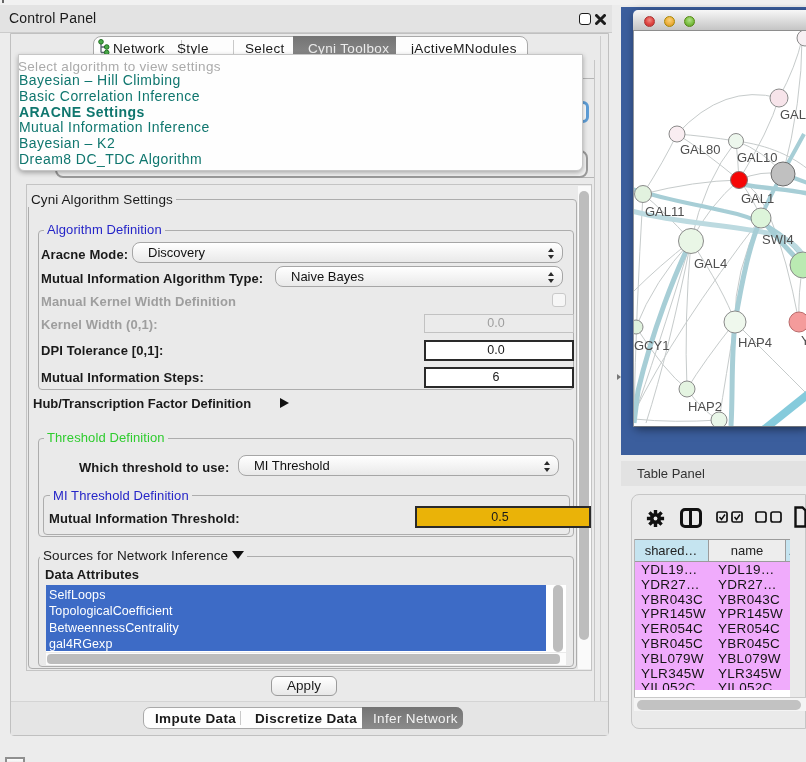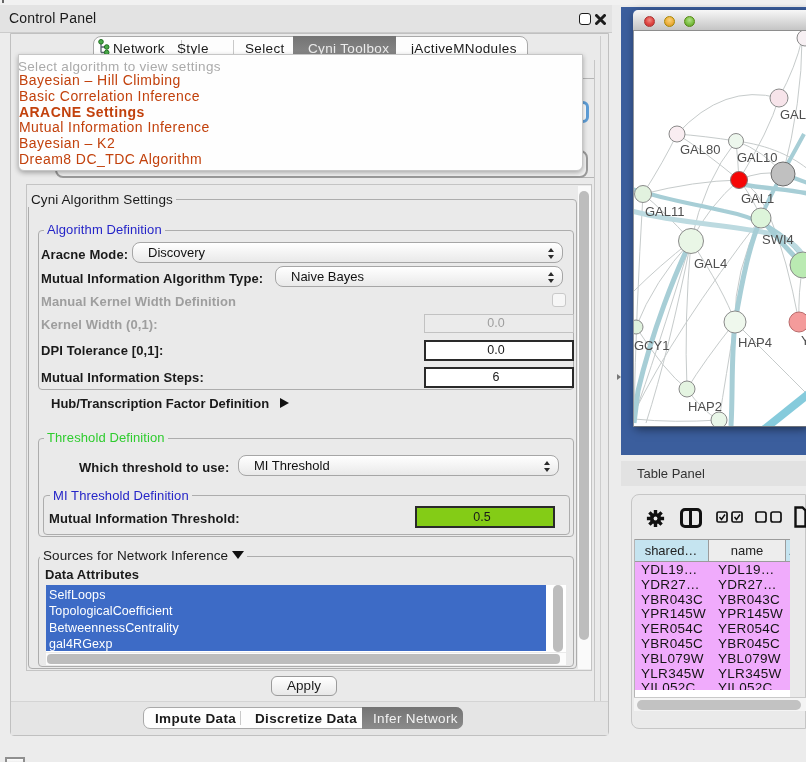--- a/index.html
+++ b/index.html
@@ -68,31 +68,31 @@
 <div class="combo" style="left:275px;top:266px;width:288px">Naive Bayes<span class="arr"></span></div>
 <div class="lbl" style="left:41px;top:294px;color:#9E9E9E">Manual Kernel Width Definition</div>
 <div class="ab" style="left:552px;top:293px;width:14px;height:14px;background:#F6F6F6;border:1px solid #C9C9C9;border-radius:3px"></div>
 <div class="lbl" style="left:41px;top:317px;color:#9E9E9E">Kernel Width (0,1):</div>
 <div class="fld" style="left:424px;top:314px;width:150px;height:19px;background:#EBEBEB;border:1px solid #C2C2C2;line-height:17px;color:#9E9E9E">0.0</div>
 <div class="lbl" style="left:41px;top:343px">DPI Tolerance [0,1]:</div>
 <div class="fld" style="left:424px;top:340px;width:150px;height:21px;background:#fff;border:2px solid #2A2A2A;line-height:17px">0.0</div>
 <div class="lbl" style="left:41px;top:370px">Mutual Information Steps:</div>
 <div class="fld" style="left:424px;top:367px;width:150px;height:21px;background:#fff;border:2px solid #2A2A2A;line-height:17px">6</div>
 
-<div class="ab b" style="left:51px;top:396px;font-size:13px">Hub/Transcription Factor Definition</div>
+<div class="ab b" style="left:33px;top:396px;font-size:13px">Hub/Transcription Factor Definition</div>
 <div class="ab" style="left:280px;top:398px;width:0;height:0;border-top:5.5px solid transparent;border-bottom:5.5px solid transparent;border-left:9px solid #111"></div>
 
 <div class="grp" style="left:38px;top:438px;width:536px;height:99px"></div>
 <div class="glab" style="left:44px;top:430px;color:#2FCC2F">Threshold Definition</div>
 <div class="lbl" style="left:79px;top:460px">Which threshold to use:</div>
 <div class="combo" style="left:238px;top:455px;width:321px">MI Threshold<span class="arr"></span></div>
 <div class="grp" style="left:43px;top:495px;width:527px;height:40px"></div>
 <div class="glab" style="left:50px;top:488px;color:#2525C8">MI Threshold Definition</div>
 <div class="lbl" style="left:49px;top:511px">Mutual Information Threshold:</div>
-<div class="fld" style="left:415px;top:506px;width:140px;height:22px;background:#84cc16;border:2px solid #2A2A2A;line-height:18px">0.5</div>
+<div class="fld" style="left:415px;top:506px;width:176px;height:22px;background:#eab308;border:2px solid #2A2A2A;line-height:18px">0.5</div>
 
 <div class="grp" style="left:38px;top:556px;width:536px;height:111px"></div>
 <div class="glab" style="left:40px;top:548px;font-size:13.5px">Sources for Network Inference <span style="display:inline-block;width:0;height:0;border-left:6.5px solid transparent;border-right:6.5px solid transparent;border-top:8px solid #111;vertical-align:1px"></span></div>
 <div class="lbl" style="left:45px;top:567px">Data Attributes</div>
 <div class="ab" style="left:46px;top:585px;width:520px;height:67px;background:#fff"></div>
 <div class="ab" style="left:46px;top:585px;width:500px;height:66px;background:#3D6BC6"></div>
 <div class="ab" style="left:49px;top:587px;font-size:12.5px;letter-spacing:0.1px;line-height:16.4px;color:#fff">SelfLoops<br>TopologicalCoefficient<br>BetweennessCentrality<br>gal4RGexp</div>
 <div class="ab" style="left:553px;top:585px;width:10px;height:67px;background:#BDBDBD;border-radius:5px"></div>
 <div class="ab" style="left:46px;top:653px;width:520px;height:12px;background:#FCFCFC"></div>
 <div class="ab" style="left:47px;top:654px;width:513px;height:10px;background:#BDBDBD;border-radius:4px"></div>
@@ -105,21 +105,21 @@
 <div class="ab" style="left:240px;top:711px;width:1px;height:14px;background:#C9C9C9"></div>
 <div class="tabtxt b" style="left:155px;top:711px">Impute Data</div>
 <div class="tabtxt b" style="left:255px;top:711px">Discretize Data</div>
 <div class="ab" style="left:362px;top:707px;width:101px;height:22px;background:linear-gradient(#747474,#8B8B8B);border-radius:0 7px 7px 0"></div>
 <div class="tabtxt" style="left:373px;top:711px;color:#F2F2F2">Infer Network</div>
 
 <div class="ab" style="left:5px;top:757px;width:20px;height:10px;border:2px solid #8F8F8F;background:linear-gradient(#fff,#ddd)"></div>
 
 <div class="ab" style="left:18px;top:54px;width:565px;height:117px;background:#FEFEFE;border:1px solid #C6C6C6;border-radius:0 0 6px 6px;box-shadow:0 2px 5px rgba(0,0,0,0.30)"></div>
 <div class="ab" style="left:18px;top:59px;width:565px;text-align:left;font-size:13.5px;letter-spacing:0.3px;color:#ABABAB">Select algorithm to view settings</div>
-<div class="ab" style="left:19px;top:73px;font-size:14px;letter-spacing:0.45px;line-height:15.8px;color:#c2410c">Bayesian – Hill Climbing<br>Basic Correlation Inference<br><span class="b">ARACNE Settings</span><br>Mutual Information Inference<br>Bayesian – K2<br>Dream8 DC_TDC Algorithm</div>
+<div class="ab" style="left:19px;top:73px;font-size:14px;letter-spacing:0.45px;line-height:15.8px;color:#0f766e">Bayesian – Hill Climbing<br>Basic Correlation Inference<br><span class="b">ARACNE Settings</span><br>Mutual Information Inference<br>Bayesian – K2<br>Dream8 DC_TDC Algorithm</div>
 
 <div class="ab" style="left:621px;top:7px;width:185px;height:448px;background:#3B5E9D"></div>
 <div class="ab" style="left:617px;top:374px;width:0;height:0;border-top:3px solid transparent;border-bottom:3px solid transparent;border-left:4px solid #777"></div>
 <div class="ab" style="left:633px;top:10px;width:173px;height:416px;box-shadow:2px 3px 9px rgba(0,0,0,0.5)"></div>
 <div class="ab" style="left:633px;top:10px;width:173px;height:21px;background:linear-gradient(#F7F7F7,#C5C5C5);border-bottom:1px solid #8E8E8E;border-radius:5px 0 0 0"></div>
 <div class="ab" style="left:644px;top:16px;width:11px;height:11px;border-radius:50%;background:radial-gradient(circle at 50% 35%,#F08B84 0%,#DF4440 55%,#C43530 100%);border:0.5px solid #A33"></div>
 <div class="ab" style="left:664px;top:16px;width:11px;height:11px;border-radius:50%;background:radial-gradient(circle at 50% 35%,#F6D27A 0%,#EEAF3E 55%,#CE8F25 100%);border:0.5px solid #A80"></div>
 <div class="ab" style="left:684px;top:16px;width:11px;height:11px;border-radius:50%;background:radial-gradient(circle at 50% 35%,#B2E08A 0%,#7CC043 55%,#59992D 100%);border:0.5px solid #581"></div>
 <div class="ab" style="left:633px;top:31px;width:173px;height:396px;background:#fff;border-left:1px solid #90959B;border-bottom:1px solid #6E737B"></div>
 <svg class="ab" style="left:634px;top:31px" width="172" height="395" viewBox="0 0 172 395">

